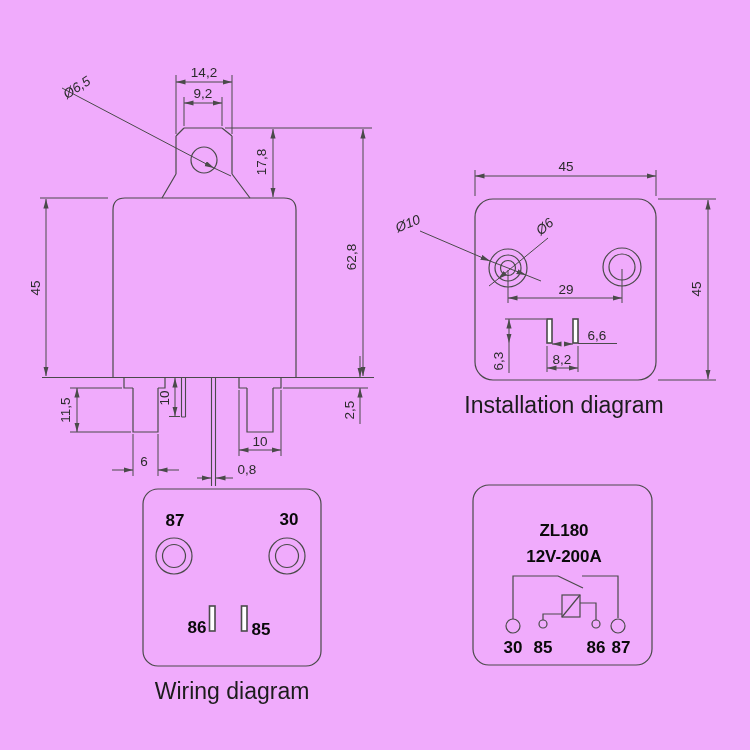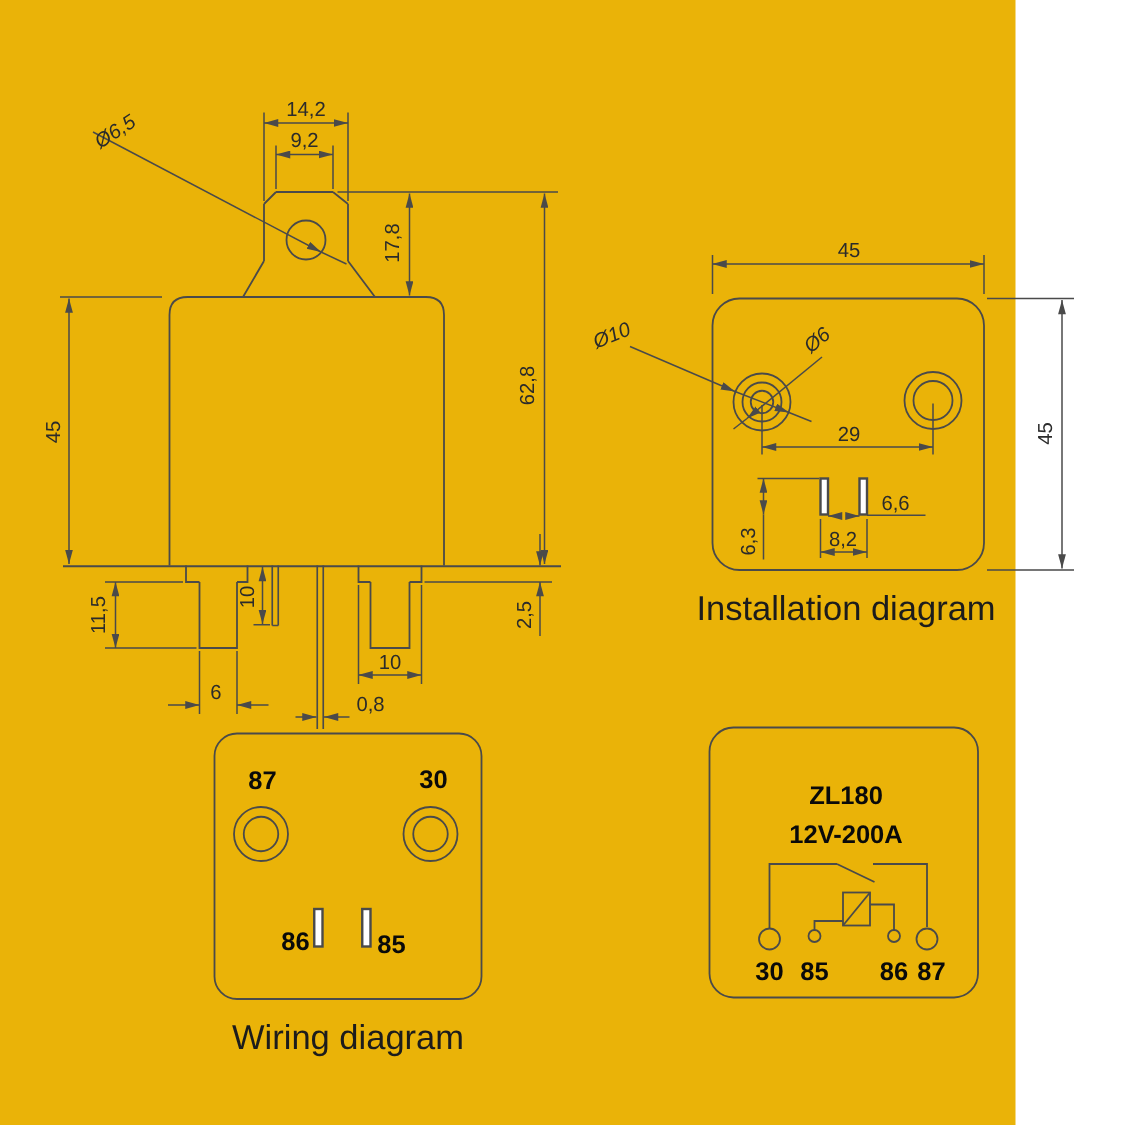--- a/index.html
+++ b/index.html
@@ -1,16 +1,16 @@
 <!DOCTYPE html>
 <html><head>
 <meta charset="utf-8">
 <style>
   html,body{margin:0;padding:0;background:#ffffff;}
-  .stage{width:677px;height:750px;position:relative;background:#eab308;}
+  .stage{width:750px;height:750px;position:relative;background:#f0abfc;}
   svg{display:block;}
   svg text{font-family:"Liberation Sans","DejaVu Sans",sans-serif;}
   .geo{stroke:#4a4a4a;stroke-width:1.2;fill:none;}
   .geo-thin{stroke:#4a4a4a;stroke-width:1.1;fill:none;}
   .dim{stroke:#4a4a4a;stroke-width:1;fill:none;}
   .dimtxt{font-size:13.5px;fill:#2b2b2b;}
   .diatxt{font-size:13.5px;font-style:italic;fill:#2b2b2b;}
   .cap{font-size:23px;fill:#1c1c1c;}
   .blabel{font-size:17px;font-weight:700;fill:#0a0a0a;}
   .slot{stroke:#4a4a4a;stroke-width:1.6;fill:#ffffff;}

